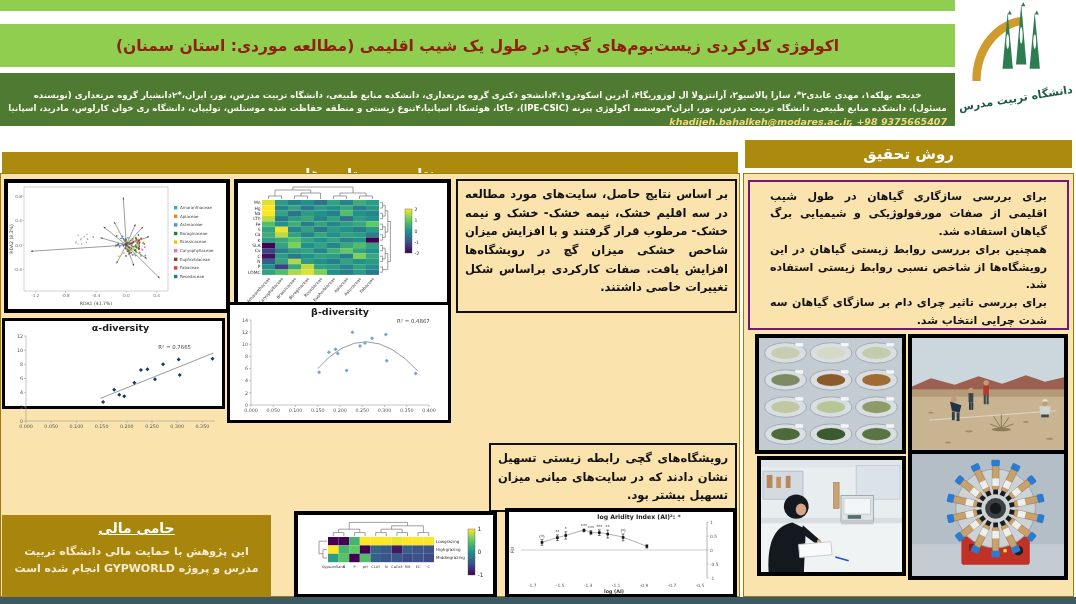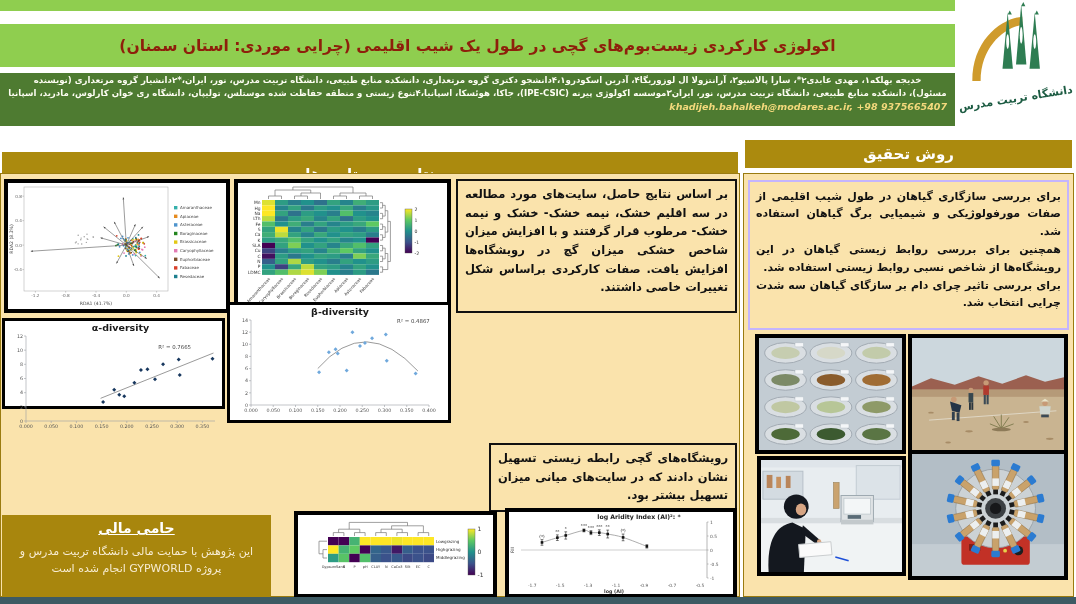--- a/index.html
+++ b/index.html
@@ -3,21 +3,21 @@
 <meta charset="utf-8">
 <style>
 *{margin:0;padding:0;box-sizing:border-box}
 body{background:#fff;font-family:"DejaVu Sans",sans-serif}
 .poster{position:relative;width:1076px;height:604px;background:#fff;overflow:hidden}
 .abs{position:absolute}
 :root{--lightgreen:#8fce4f;--darkgreen:#4e7b31;--darkred:#8e1f0b;--gold:#ab8a0e;--gold2:#a8860d;--tan:#fae3ac;--teal:#3d5a63}
 .strip-top{left:0;top:0;width:955px;height:11px;background:var(--lightgreen)}
 .title-band{left:0;top:24px;width:955px;height:43px;background:var(--lightgreen);display:flex;align-items:center;justify-content:center}
 .title-band h1{font-size:15.5px;font-weight:bold;color:var(--darkred);direction:rtl;text-align:center}
-.authors-band{left:0;top:73px;width:955px;height:53px;background:var(--darkgreen);color:#fff;direction:rtl;text-align:center;padding:1px 8px 0 8px}
+.authors-band{left:0;top:73px;width:955px;height:53px;background:var(--darkgreen);color:#fff;direction:rtl;text-align:center;padding:16px 8px 0 8px}
 .authors{font-size:8.6px;font-weight:bold;line-height:1.55;color:#fdfdf2}
 .contact{direction:ltr;color:#f3d97c;font-style:italic;font-weight:bold;font-size:9.5px;text-align:right;padding-left:300px;cursor:pointer}
 .logo-box{left:955px;top:0;width:121px;height:130px;background:#fff;display:flex;flex-direction:column;align-items:center}
 .logo-text{color:#1d5c43;font-size:11px;font-weight:bold;direction:rtl;transform:rotate(-9deg);margin-top:-12px}
 .bar{background:var(--gold);color:#fff;font-weight:bold;font-size:15px;display:flex;align-items:center;justify-content:center;direction:rtl}
 .bar-results{left:2px;top:152px;width:736px;height:44px}
 .bar-methods{left:745px;top:140px;width:327px;height:28px}
 .panel{background:var(--tan);border:1px solid #9a7b10}
 .panel-left{left:0;top:173px;width:740px;height:424px}
 .panel-right{left:743px;top:173px;width:331px;height:424px}
@@ -28,40 +28,40 @@
 #chart-beta{left:227px;top:302px;width:224px;height:121px;border-width:3px}
 #chart-grazing{left:294px;top:511px;width:203px;height:87px}
 #chart-rii{left:505px;top:508px;width:232px;height:90px}
 .tbox{border:2px solid #111;direction:rtl;text-align:justify;font-weight:bold;color:#111;line-height:1.62;padding:4px 7px;font-size:11.5px}
 .tbox1{left:456px;top:179px;width:281px;height:134px}
 .tbox2{left:456px;top:325px;width:281px;height:96px}
 .tbox3{left:2px;top:443px;width:481px;height:69px;text-align:center}
 .tbox4{left:489px;top:443px;width:248px;height:69px}
 .sponsor{left:2px;top:515px;width:269px;height:83px;background:var(--gold2);text-align:center;direction:rtl;padding-top:5px}
 .sponsor h2{font-size:14px;text-decoration:underline;color:#fff;font-weight:bold}
-.sponsor p{font-size:11px;color:#f7ecd2;margin-top:8px;padding:0 4px;font-weight:normal;line-height:1.5}
-.methods-box{left:748px;top:180px;width:321px;height:150px;border:2px solid #c4b5fd;direction:rtl;font-size:11px;font-weight:bold;line-height:1.58;padding:6px 6px;text-align:justify;color:#111}
+.sponsor p{font-size:11px;color:#f7ecd2;margin-top:8px;padding:0 4px;font-weight:bold;line-height:1.5}
+.methods-box{left:748px;top:180px;width:321px;height:150px;border:2px solid #701a75;direction:rtl;font-size:11px;font-weight:bold;line-height:1.58;padding:6px 20px;text-align:justify;color:#111}
 .methods-box p{margin-bottom:1px}
 .photo{border:4px solid #000;background:#ccc;overflow:hidden}
 .photo svg{display:block;width:100%;height:100%}
 .photo1{left:755px;top:334px;width:151px;height:120px}
 .photo2{left:908px;top:334px;width:160px;height:120px}
 .photo3{left:757px;top:456px;width:149px;height:120px}
 .photo4{left:908px;top:450px;width:160px;height:130px}
 .bottom-strip{left:0;top:597px;width:1076px;height:7px;background:var(--teal)}
 .abs{position:absolute}
 </style>
 </head>
 <body>
 
 <div class="poster">
 
   <div class="abs strip-top"></div>
   <div class="abs title-band">
-    <h1>اکولوژی کارکردی زیست‌بوم‌های گچی در طول یک شیب اقلیمی (چرایی موردی: استان سمنان)</h1>
+    <h1>اکولوژی کارکردی زیست‌بوم‌های گچی در طول یک شیب اقلیمی (مطالعه موردی: استان سمنان)</h1>
   </div>
   <div class="abs authors-band">
     <p class="authors">خدیجه بهلکه۱، مهدی عابدی۲*، سارا پالاسیو۳، آرانتزولا ال لوزوریگا۴، آدرین اسکودرو۴،۱دانشجو دکتری گروه مرتعداری، دانشکده منابع طبیعی، دانشگاه تربیت مدرس، نور، ایران،*۲دانشیار گروه مرتعداری (نویسنده</p>
     <p class="authors">مسئول)، دانشکده منابع طبیعی، دانشگاه تربیت مدرس، نور، ایران۳موسسه اکولوژی پیرنه (IPE-CSIC)، جاکا، هوئسکا، اسپانیا،۴تنوع زیستی و منطقه حفاظت شده موستلس، تولیپان، دانشگاه ری خوان کارلوس، مادرید، اسپانیا</p>
     <p class="contact">khadijeh.bahalkeh@modares.ac.ir, +98 9375665407</p>
   </div>
   <div class="abs logo-box">
     <svg viewBox="0 0 100 100" width="104" height="104">
       <path d="M8,78 C8,38 36,18 56,16 L56,24 C40,26 16,44 16,78 Z" fill="#cf9b2c"></path>
       <g fill="#2e7d52">

